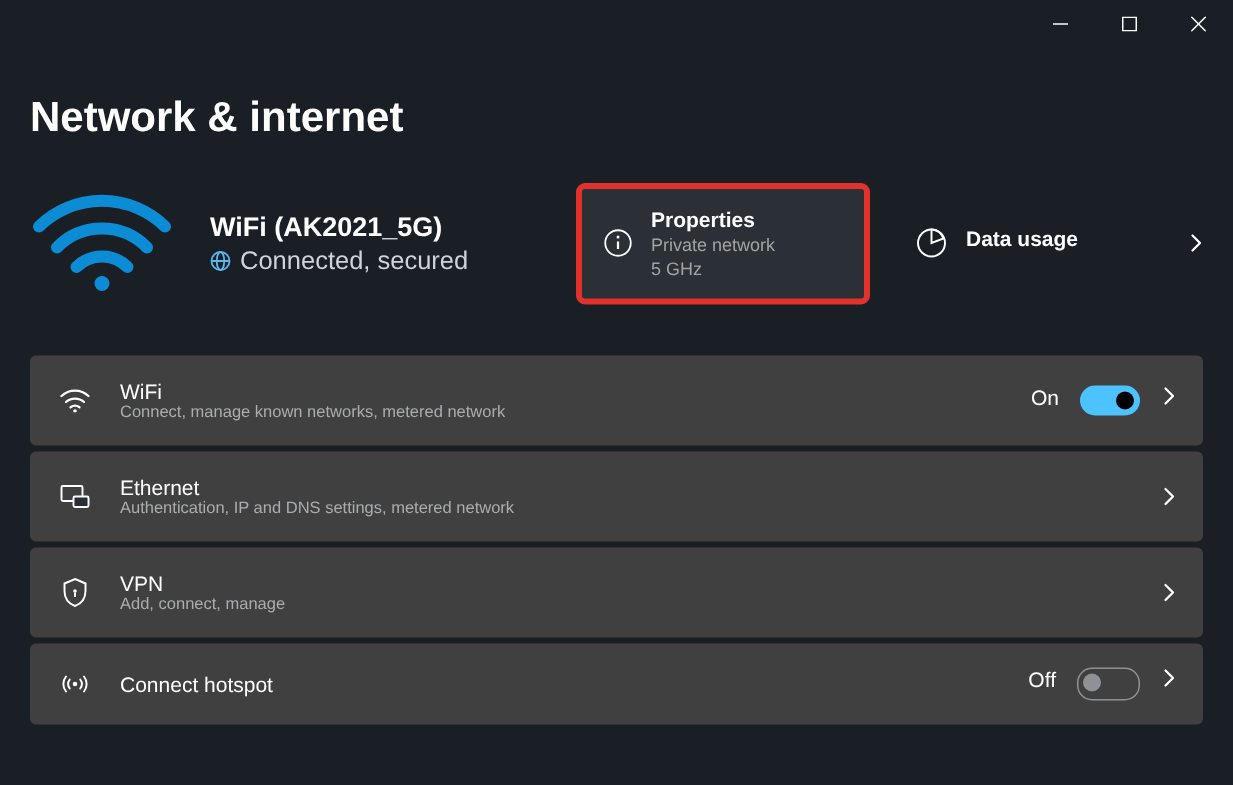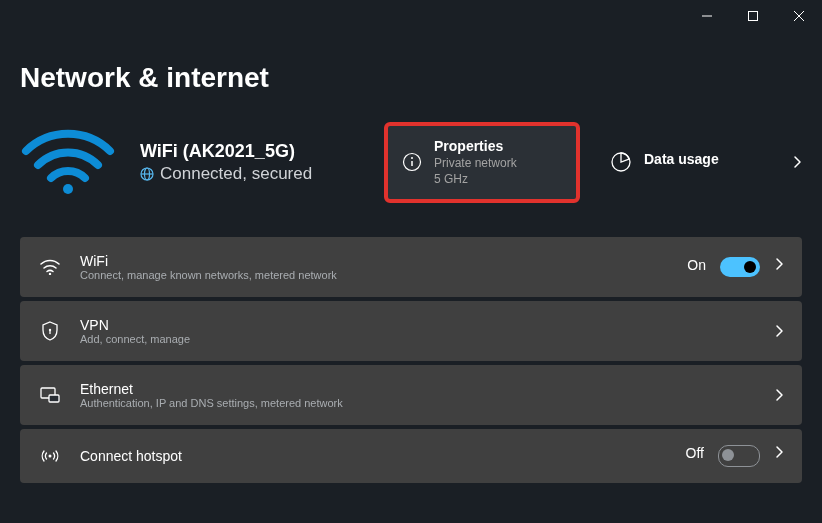--- a/index.html
+++ b/index.html
@@ -146,49 +146,49 @@
         <div class="chev">
             <svg width="10" height="14" viewBox="0 0 10 14">
               <path d="M3 2 L8 7 L3 12" fill="none" stroke="#fff" stroke-width="1.5" stroke-linecap="round" stroke-linejoin="round"></path>
             </svg>
           </div>
       </div>
     </div>
 
     <div class="row">
       <div class="row-icon">
+        <svg width="20" height="16" viewBox="0 0 20 16">
+            <rect x="1" y="1" width="14" height="10" rx="1" fill="none" stroke="#fff" stroke-width="1.3"></rect>
+            <rect x="9" y="8" width="10" height="7" rx="1" fill="#292e34" stroke="#fff" stroke-width="1.3"></rect>
+          </svg>
+      </div>
+      <div class="row-text">
+        <div class="row-title">Ethernet</div>
+        <div class="row-sub">Authentication, IP and DNS settings, metered network</div>
+      </div>
+      <div class="row-right">
+        <div class="chev">
+            <svg width="10" height="14" viewBox="0 0 10 14">
+              <path d="M3 2 L8 7 L3 12" fill="none" stroke="#fff" stroke-width="1.5" stroke-linecap="round" stroke-linejoin="round"></path>
+            </svg>
+          </div>
+      </div>
+    </div>
+
+    <div class="row">
+      <div class="row-icon">
         <svg width="18" height="20" viewBox="0 0 18 20">
             <path d="M9 1 L16 4 V9 C16 14 13 17.5 9 19 C5 17.5 2 14 2 9 V4 Z" fill="none" stroke="#fff" stroke-width="1.3"></path>
             <circle cx="9" cy="9" r="1.2" fill="#fff"></circle>
             <line x1="9" y1="10" x2="9" y2="13" stroke="#fff" stroke-width="1.3"></line>
           </svg>
       </div>
       <div class="row-text">
         <div class="row-title">VPN</div>
         <div class="row-sub">Add, connect, manage</div>
-      </div>
-      <div class="row-right">
-        <div class="chev">
-            <svg width="10" height="14" viewBox="0 0 10 14">
-              <path d="M3 2 L8 7 L3 12" fill="none" stroke="#fff" stroke-width="1.5" stroke-linecap="round" stroke-linejoin="round"></path>
-            </svg>
-          </div>
-      </div>
-    </div>
-
-    <div class="row">
-      <div class="row-icon">
-        <svg width="20" height="16" viewBox="0 0 20 16">
-            <rect x="1" y="1" width="14" height="10" rx="1" fill="none" stroke="#fff" stroke-width="1.3"></rect>
-            <rect x="9" y="8" width="10" height="7" rx="1" fill="#292e34" stroke="#fff" stroke-width="1.3"></rect>
-          </svg>
-      </div>
-      <div class="row-text">
-        <div class="row-title">Ethernet</div>
-        <div class="row-sub">Authentication, IP and DNS settings, metered network</div>
       </div>
       <div class="row-right">
         <div class="chev">
             <svg width="10" height="14" viewBox="0 0 10 14">
               <path d="M3 2 L8 7 L3 12" fill="none" stroke="#fff" stroke-width="1.5" stroke-linecap="round" stroke-linejoin="round"></path>
             </svg>
           </div>
       </div>
     </div>
 

